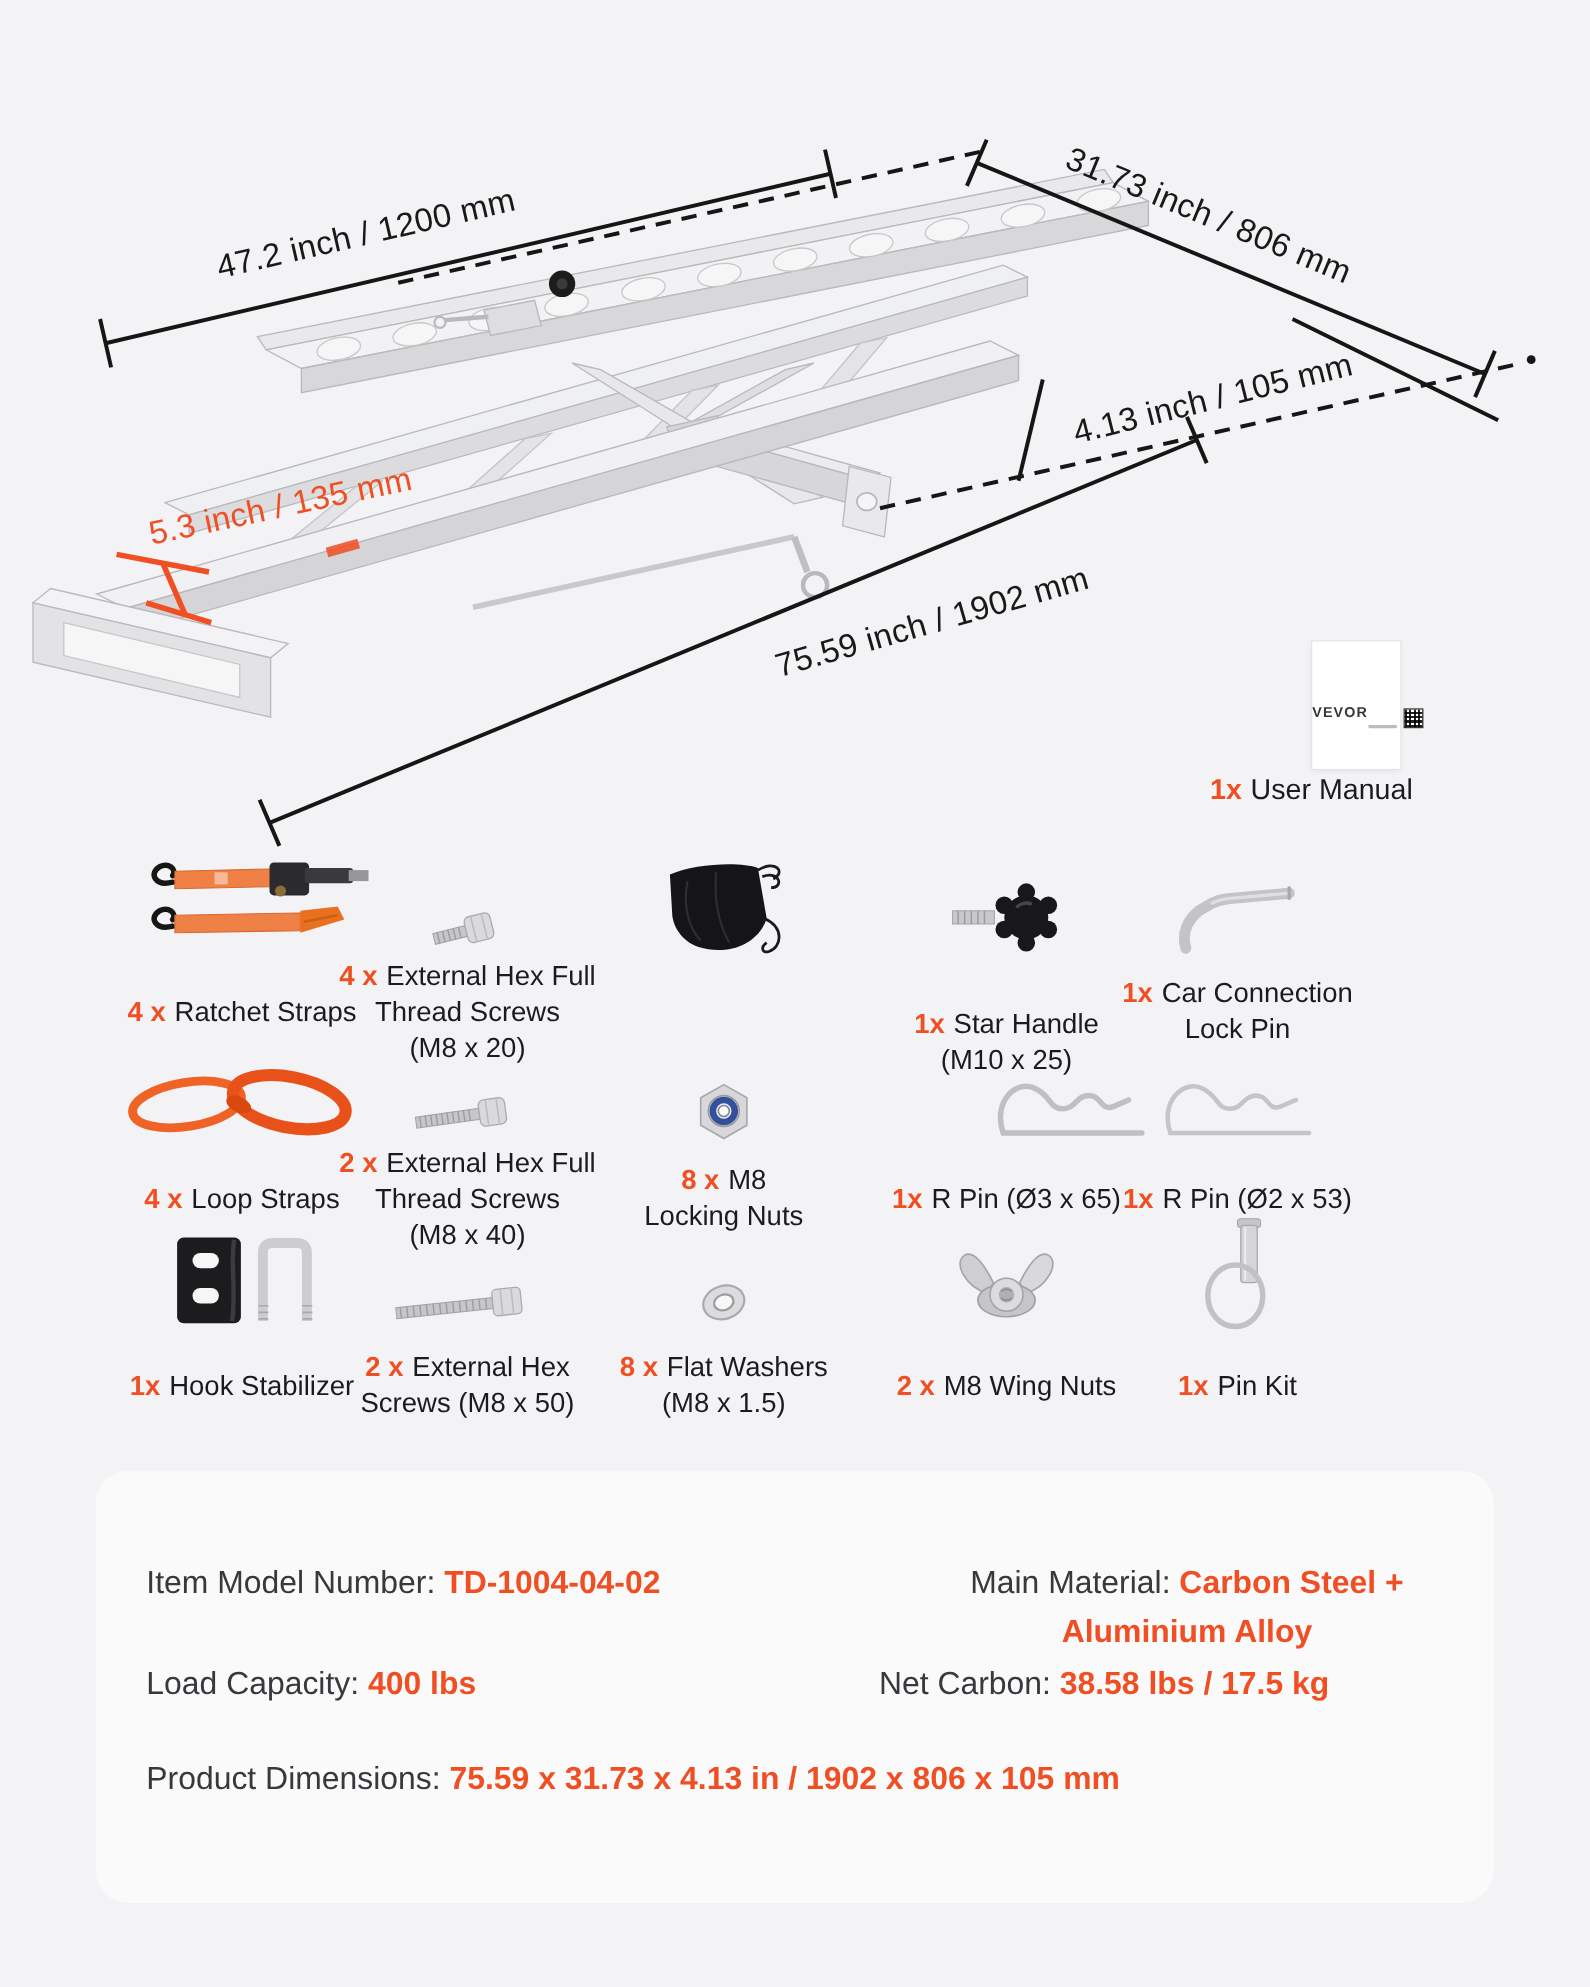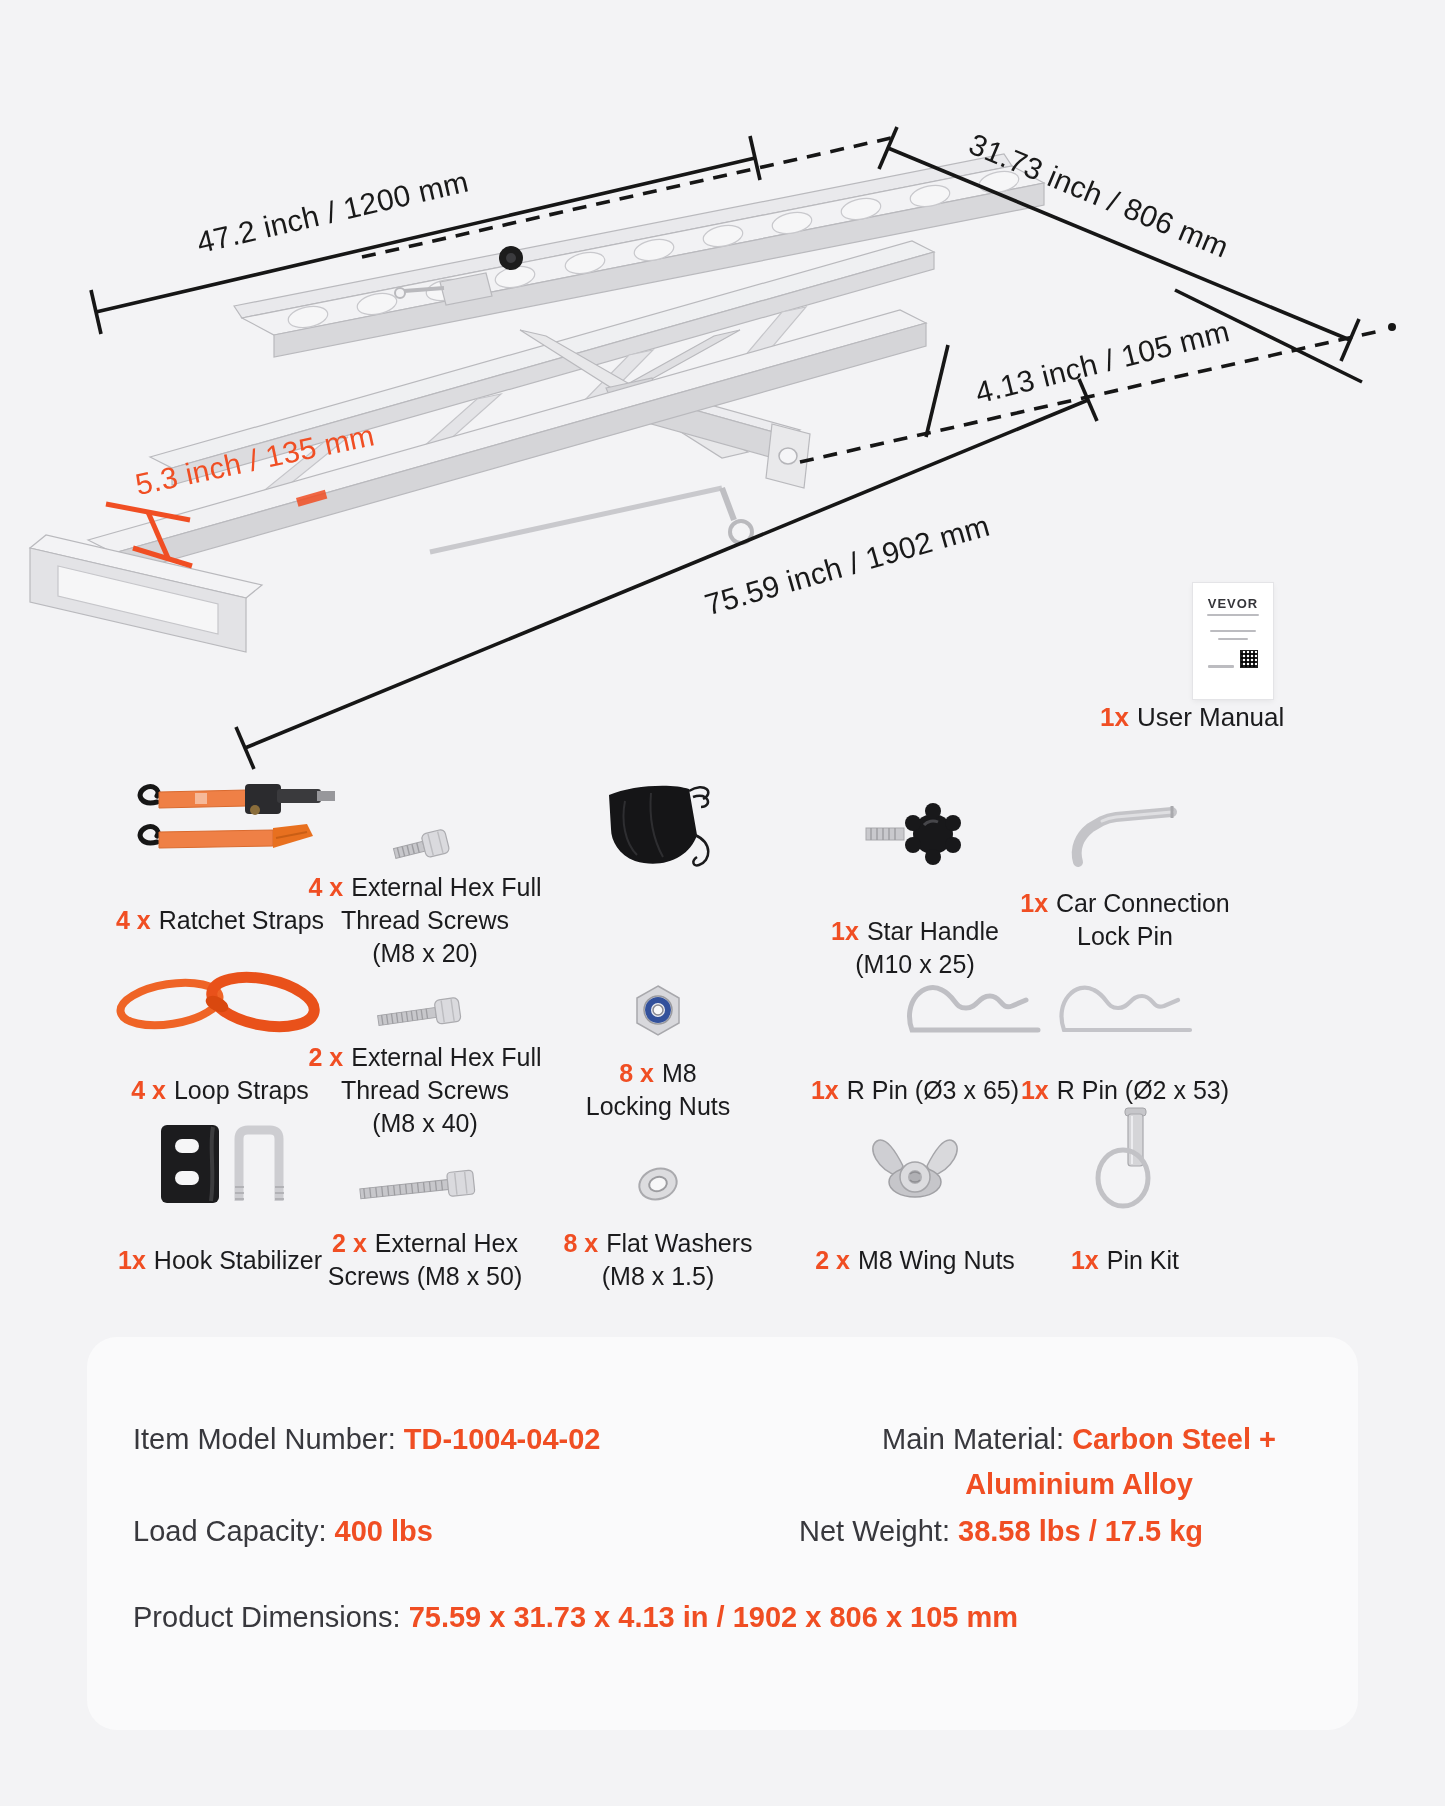--- a/index.html
+++ b/index.html
@@ -15,21 +15,21 @@
   #dim-svg{position:absolute;left:0;top:0;}
   .dim-line{stroke:#161616;stroke-width:3.6;fill:none;}
   .dim-dash{stroke:#161616;stroke-width:3.6;fill:none;stroke-dasharray:14 10;}
   .dim-text{font-family:"Liberation Sans",sans-serif;font-size:30px;font-weight:500;fill:#191919;letter-spacing:.3px;}
   .dim-text.accent{fill:var(--accent);}
   .metal{stroke:#b9b9bd;stroke-width:1.2;}
   
   .manual-card{
     position:absolute;left:1193px;top:583px;width:80px;height:116px;
     background:#ffffff;box-shadow:0 0 0 1px #e4e4e7,0 2px 6px rgba(0,0,0,.07);
-    display:flex;flex-direction:column;align-items:center;padding-top:13px;box-sizing:border-box;
+    display:flex;flex-direction:row;align-items:center;padding-top:13px;box-sizing:border-box;
   }
   .manual-brand{font-size:13px;font-weight:700;letter-spacing:1px;color:#35353a;}
   .mc-bar{background:#bcbcc0;height:2px;border-radius:1px;}
   .mc-row{display:flex;align-items:flex-end;gap:6px;margin-top:10px;}
   .mc-qr{width:16px;height:16px;background:
       repeating-linear-gradient(0deg,#222 0 2px,#fff 2px 4px),
       repeating-linear-gradient(90deg,#222 0 2px,#fff 2px 4px);
       background-blend-mode:multiply;border:1px solid #222;}
   .manual-label{
     position:absolute;left:1100px;top:702px;width:272px;
@@ -467,20 +467,20 @@
       <span class="spec-label">Item Model Number: </span><span class="spec-val">TD-1004-04-02</span>
     </div>
     <div class="spec-row" style="left:712px;top:80px;width:560px;">
       <span class="spec-label">Main Material: </span><span class="spec-val">Carbon Steel +
 Aluminium Alloy</span>
     </div>
     <div class="spec-row" style="left:46px;top:172px;">
       <span class="spec-label">Load Capacity: </span><span class="spec-val">400 lbs</span>
     </div>
     <div class="spec-row" style="left:712px;top:172px;">
-      <span class="spec-label">Net Weight: </span><span class="spec-val">38.58 lbs / 17.5 kg</span>
+      <span class="spec-label">Net Carbon: </span><span class="spec-val">38.58 lbs / 17.5 kg</span>
     </div>
     <div class="spec-row" style="left:46px;top:258px;">
       <span class="spec-label">Product Dimensions: </span><span class="spec-val">75.59 x 31.73 x 4.13 in  / 1902 x 806 x 105 mm</span>
     </div>
   </div>
 
 </div>
 
 </body></html>

